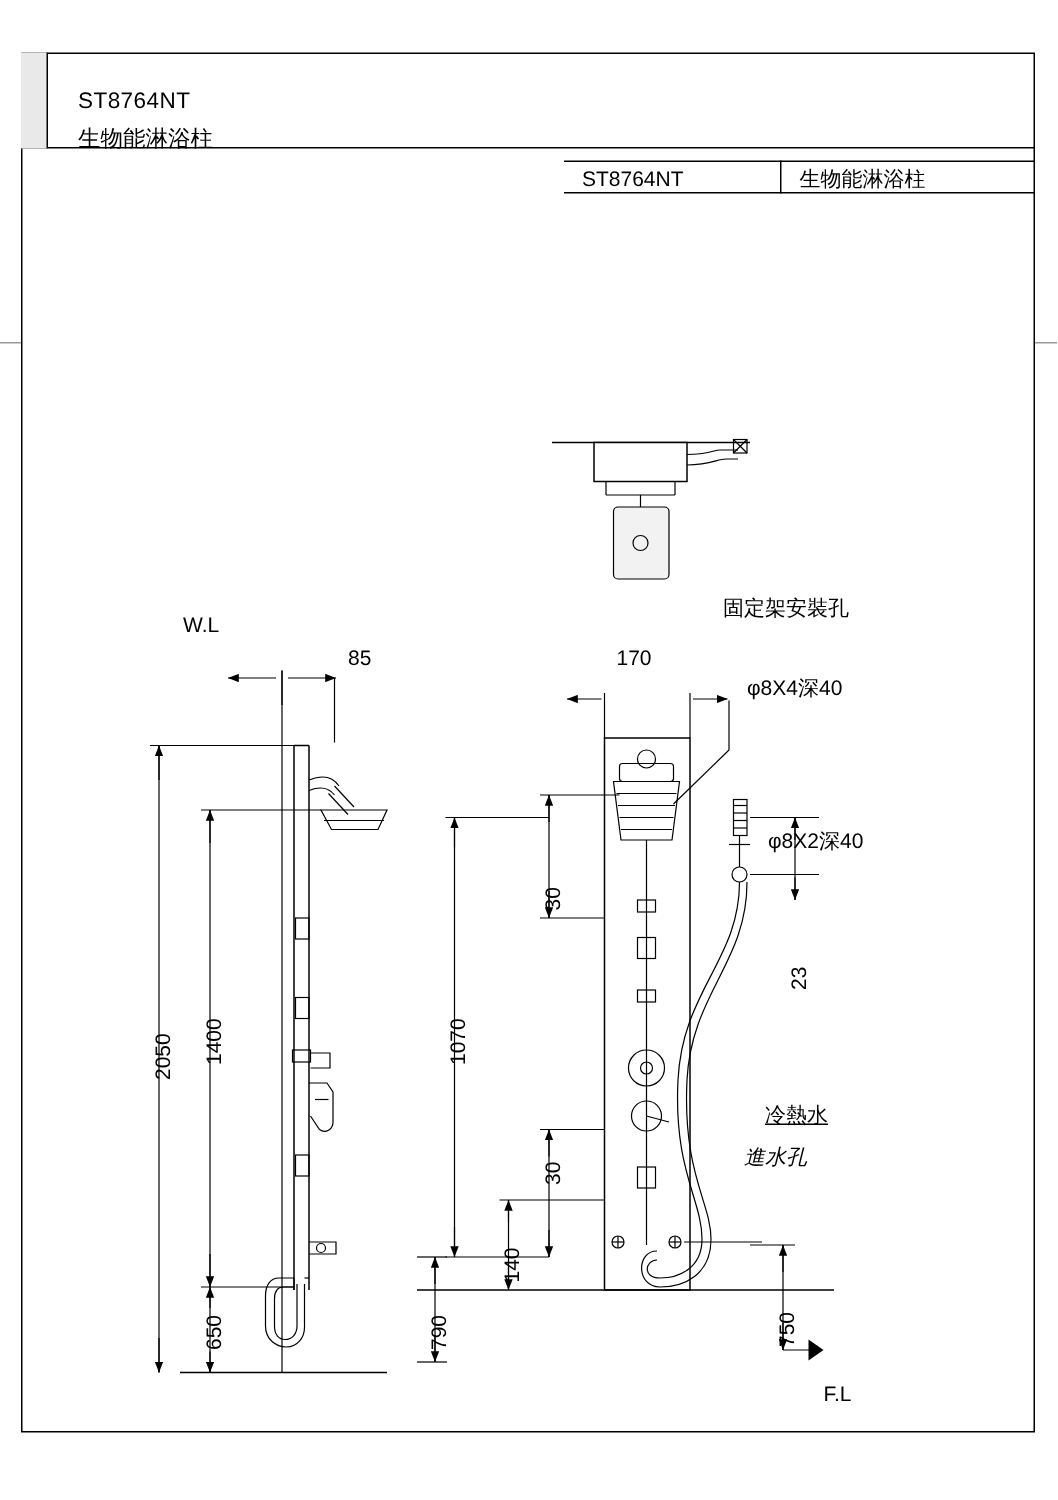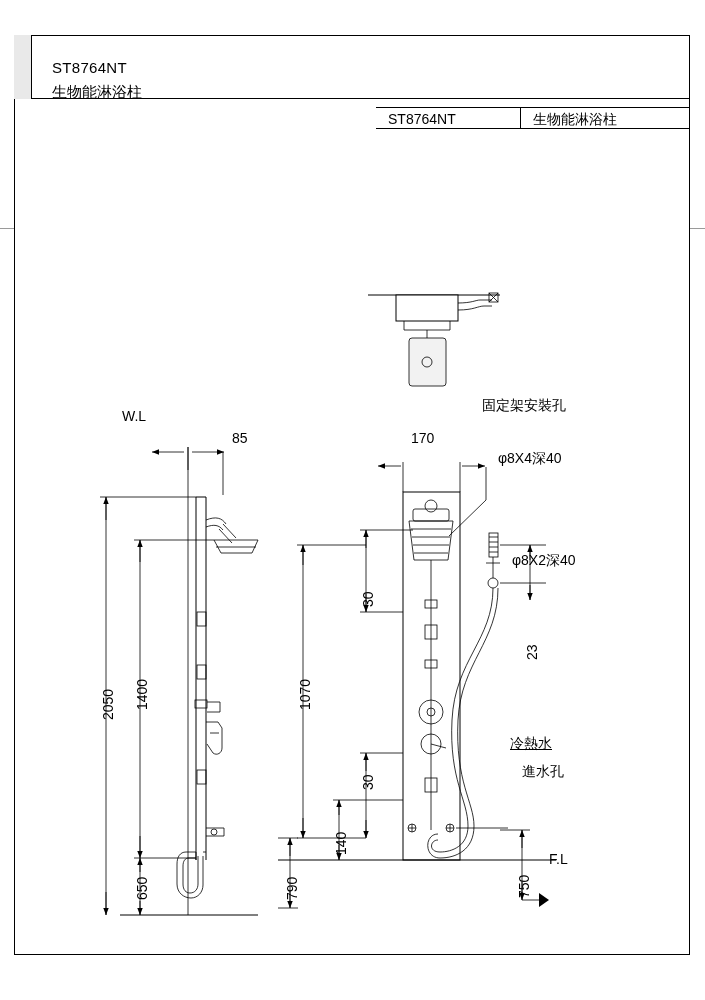--- a/index.html
+++ b/index.html
@@ -237,21 +237,21 @@
 
   <div class="lbl" style="left:411px;top:430px;">170</div>
   <div class="vlbl" style="left:360px;top:607px;">30</div>
   <div class="vlbl" style="left:297px;top:710px;">1070</div>
   <div class="vlbl" style="left:360px;top:790px;">30</div>
   <div class="vlbl" style="left:333px;top:855px;">140</div>
   <div class="vlbl" style="left:284px;top:900px;">790</div>
   <div class="vlbl" style="left:524px;top:660px;">23</div>
   <div class="vlbl" style="left:516px;top:898px;">750</div>
 
-  <div class="lbl" style="left:549px;top:851px;">F.L</div>
+  <div class="lbl" style="left:549px;top:921px;">F.L</div>
 
   <div class="lbl" style="left:482px;top:397px;">固定架安裝孔</div>
   <div class="lbl" style="left:482px;top:450px;margin-left:16px;">φ8X4深40</div>
   <div class="lbl" style="left:512px;top:552px;text-align:center;">φ8X2深40</div>
   <div class="lbl" style="left:510px;top:735px;text-decoration:underline;">冷熱水</div>
-  <div class="lbl" style="left:522px;top:763px;">進水孔</div>
+  <div class="lbl" style="left:496px;top:763px;font-style:italic;">進水孔</div>
 
 </div>
 
 </body></html>

